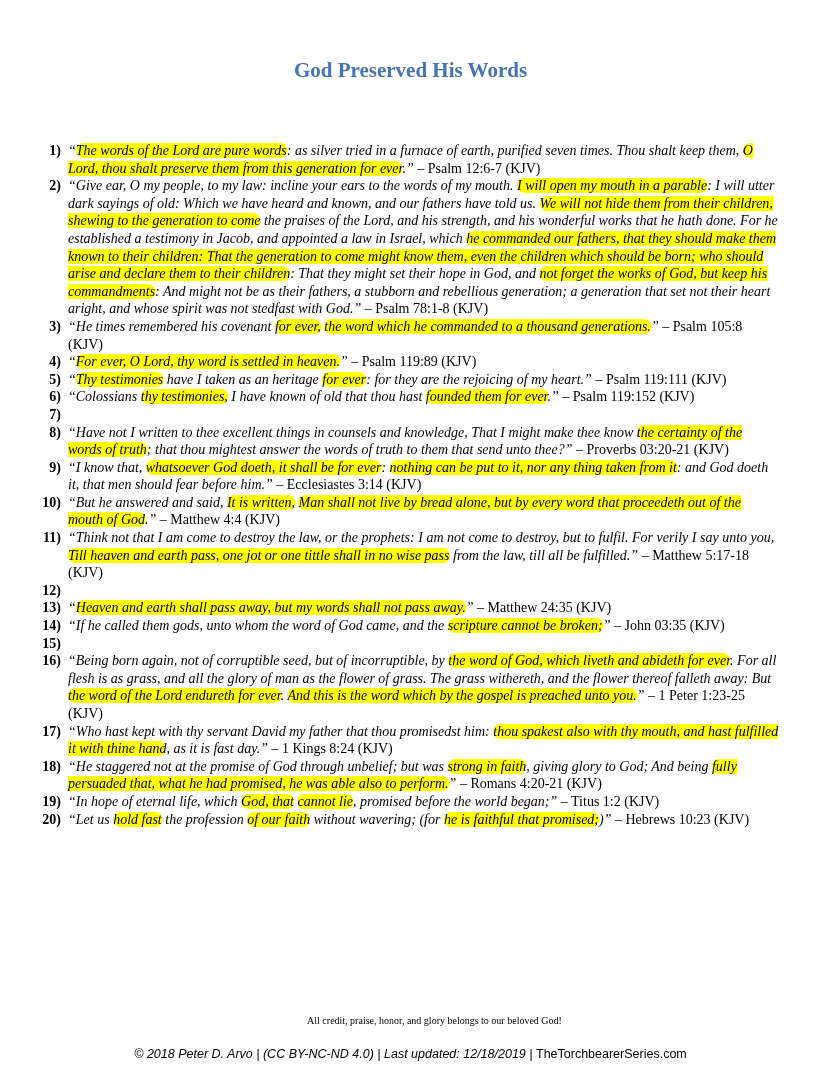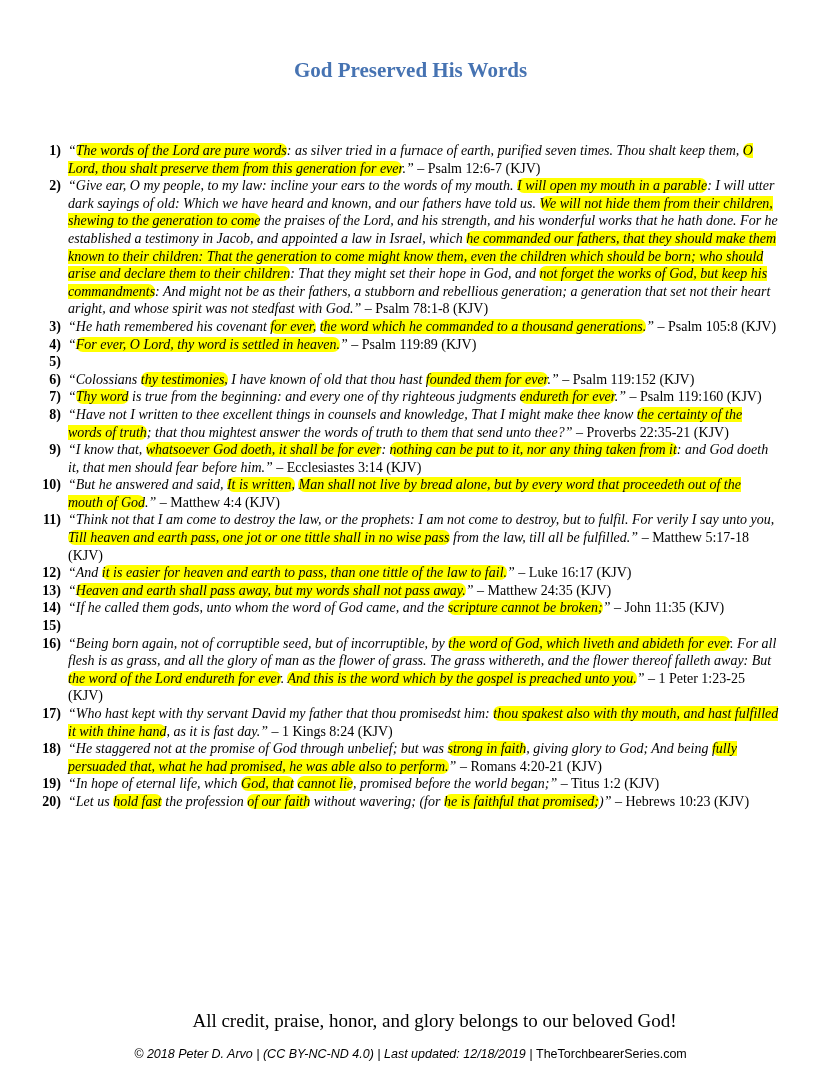--- a/index.html
+++ b/index.html
@@ -56,21 +56,21 @@
   .seg-r { font-style: normal; margin-top: 38px; }
   .footer {
     position: absolute;
     left: 0;
     top: 1012px;
     width: 821px;
     text-align: center;
   }
   .footer-credit {
     font-family: "Liberation Serif", serif;
-    font-size: 19px;
+    font-size: 10px;
     line-height: 18px;
     font-style: normal;
     padding-left: 48px;
   }
   .footer-copyright {
     margin-top: 16px;
     font-family: "Liberation Sans", sans-serif;
     font-size: 12.5px;
     line-height: 17px;
     font-style: italic;
@@ -90,64 +90,63 @@
       <div class="verse-item">
         <span class="verse-num">1)</span>
         <span class="verse-text"><span class="seg-q">“</span><span class="seg-h">The words of the Lord are pure words</span><span class="seg-q">: as silver tried in a furnace of earth, purified seven times. Thou shalt keep them, </span><span class="seg-h">O Lord, thou shalt preserve them from this generation for ever</span><span class="seg-q">.” </span><span class="seg-r">– Psalm 12:6-7 (KJV)</span></span>
       </div>
       <div class="verse-item">
         <span class="verse-num">2)</span>
         <span class="verse-text"><span class="seg-q">“Give ear, O my people, to my law: incline your ears to the words of my mouth. </span><span class="seg-h">I will open my mouth in a parable</span><span class="seg-q">: I will utter dark sayings of old: Which we have heard and known, and our fathers have told us. </span><span class="seg-h">We will not hide them from their children, shewing to the generation to come</span><span class="seg-q"> the praises of the Lord, and his strength, and his wonderful works that he hath done. For he established a testimony in Jacob, and appointed a law in Israel, which </span><span class="seg-h">he commanded our fathers, that they should make them known to their children: That the generation to come might know them, even the children which should be born; who should arise and declare them to their children</span><span class="seg-q">: That they might set their hope in God, and </span><span class="seg-h">not forget the works of God, but keep his commandments</span><span class="seg-q">: And might not be as their fathers, a stubborn and rebellious generation; a generation that set not their heart aright, and whose spirit was not stedfast with God.” </span><span class="seg-r">– Psalm 78:1-8 (KJV)</span></span>
       </div>
       <div class="verse-item">
         <span class="verse-num">3)</span>
-        <span class="verse-text"><span class="seg-q">“He hath remembered his covenant </span><span class="seg-h">for ever,</span><span class="seg-q"> </span><span class="seg-h">the word which he commanded to a thousand generations.</span><span class="seg-q">” </span><span class="seg-r">– Psalm 105:8 (KJV)</span></span>
+        <span class="verse-text"><span class="seg-q">“He times remembered his covenant </span><span class="seg-h">for ever,</span><span class="seg-q"> </span><span class="seg-h">the word which he commanded to a thousand generations.</span><span class="seg-q">” </span><span class="seg-r">– Psalm 105:8 (KJV)</span></span>
       </div>
       <div class="verse-item">
         <span class="verse-num">4)</span>
         <span class="verse-text"><span class="seg-q">“</span><span class="seg-h">For ever, O Lord, thy word is settled in heaven.</span><span class="seg-q">” </span><span class="seg-r">– Psalm 119:89 (KJV)</span></span>
       </div>
       <div class="verse-item">
         <span class="verse-num">5)</span>
+        <span class="verse-text"><span class="seg-q">“</span><span class="seg-h">Thy testimonies</span><span class="seg-q"> have I taken as an heritage </span><span class="seg-h">for ever</span><span class="seg-q">: for they are the rejoicing of my heart.” </span><span class="seg-r">– Psalm 119:111 (KJV)</span></span>
       </div>
       <div class="verse-item">
         <span class="verse-num">6)</span>
         <span class="verse-text"><span class="seg-q">“Colossians </span><span class="seg-h">thy testimonies,</span><span class="seg-q"> I have known of old that thou hast </span><span class="seg-h">founded them for ever</span><span class="seg-q">.” </span><span class="seg-r">– Psalm 119:152 (KJV)</span></span>
       </div>
       <div class="verse-item">
         <span class="verse-num">7)</span>
-        <span class="verse-text"><span class="seg-q">“</span><span class="seg-h">Thy word</span><span class="seg-q"> is true from the beginning: and every one of thy righteous judgments </span><span class="seg-h">endureth for ever</span><span class="seg-q">.” </span><span class="seg-r">– Psalm 119:160 (KJV)</span></span>
       </div>
       <div class="verse-item">
         <span class="verse-num">8)</span>
-        <span class="verse-text"><span class="seg-q">“Have not I written to thee excellent things in counsels and knowledge, That I might make thee know </span><span class="seg-h">the certainty of the words of truth</span><span class="seg-q">; that thou mightest answer the words of truth to them that send unto thee?” </span><span class="seg-r">– Proverbs 22:35-21 (KJV)</span></span>
+        <span class="verse-text"><span class="seg-q">“Have not I written to thee excellent things in counsels and knowledge, That I might make thee know </span><span class="seg-h">the certainty of the words of truth</span><span class="seg-q">; that thou mightest answer the words of truth to them that send unto thee?” </span><span class="seg-r">– Proverbs 03:20-21 (KJV)</span></span>
       </div>
       <div class="verse-item">
         <span class="verse-num">9)</span>
         <span class="verse-text"><span class="seg-q">“I know that, </span><span class="seg-h">whatsoever God doeth, it shall be for ever</span><span class="seg-q">: </span><span class="seg-h">nothing can be put to it, nor any thing taken from it</span><span class="seg-q">: and God doeth it, that men should fear before him.” </span><span class="seg-r">– Ecclesiastes 3:14 (KJV)</span></span>
       </div>
       <div class="verse-item">
         <span class="verse-num">10)</span>
         <span class="verse-text"><span class="seg-q">“But he answered and said, </span><span class="seg-h">It is written,</span><span class="seg-q"> </span><span class="seg-h">Man shall not live by bread alone, but by every word that proceedeth out of the mouth of God</span><span class="seg-q">.” </span><span class="seg-r">– Matthew 4:4 (KJV)</span></span>
       </div>
       <div class="verse-item">
         <span class="verse-num">11)</span>
         <span class="verse-text"><span class="seg-q">“Think not that I am come to destroy the law, or the prophets: I am not come to destroy, but to fulfil. For verily I say unto you, </span><span class="seg-h">Till heaven and earth pass, one jot or one tittle shall in no wise pass</span><span class="seg-q"> from the law, till all be fulfilled.” </span><span class="seg-r">– Matthew 5:17-18 (KJV)</span></span>
       </div>
       <div class="verse-item">
         <span class="verse-num">12)</span>
-        <span class="verse-text"><span class="seg-q">“And </span><span class="seg-h">it is easier for heaven and earth to pass, than one tittle of the law to fail.</span><span class="seg-q">” </span><span class="seg-r">– Luke 16:17 (KJV)</span></span>
       </div>
       <div class="verse-item">
         <span class="verse-num">13)</span>
         <span class="verse-text"><span class="seg-q">“</span><span class="seg-h">Heaven and earth shall pass away, but my words shall not pass away.</span><span class="seg-q">” </span><span class="seg-r">– Matthew 24:35 (KJV)</span></span>
       </div>
       <div class="verse-item">
         <span class="verse-num">14)</span>
-        <span class="verse-text"><span class="seg-q">“If he called them gods, unto whom the word of God came, and the </span><span class="seg-h">scripture cannot be broken;</span><span class="seg-q">” </span><span class="seg-r">– John 11:35 (KJV)</span></span>
+        <span class="verse-text"><span class="seg-q">“If he called them gods, unto whom the word of God came, and the </span><span class="seg-h">scripture cannot be broken;</span><span class="seg-q">” </span><span class="seg-r">– John 03:35 (KJV)</span></span>
       </div>
       <div class="verse-item">
         <span class="verse-num">15)</span>
       </div>
       <div class="verse-item">
         <span class="verse-num">16)</span>
         <span class="verse-text"><span class="seg-q">“Being born again, not of corruptible seed, but of incorruptible, by </span><span class="seg-h">the word of God, which liveth and abideth for ever</span><span class="seg-q">. For all flesh is as grass, and all the glory of man as the flower of grass. The grass withereth, and the flower thereof falleth away: But </span><span class="seg-h">the word of the Lord endureth for ever</span><span class="seg-q">. </span><span class="seg-h">And this is the word which by the gospel is preached unto you.</span><span class="seg-q">” </span><span class="seg-r">– 1 Peter 1:23-25 (KJV)</span></span>
       </div>
       <div class="verse-item">
         <span class="verse-num">17)</span>

